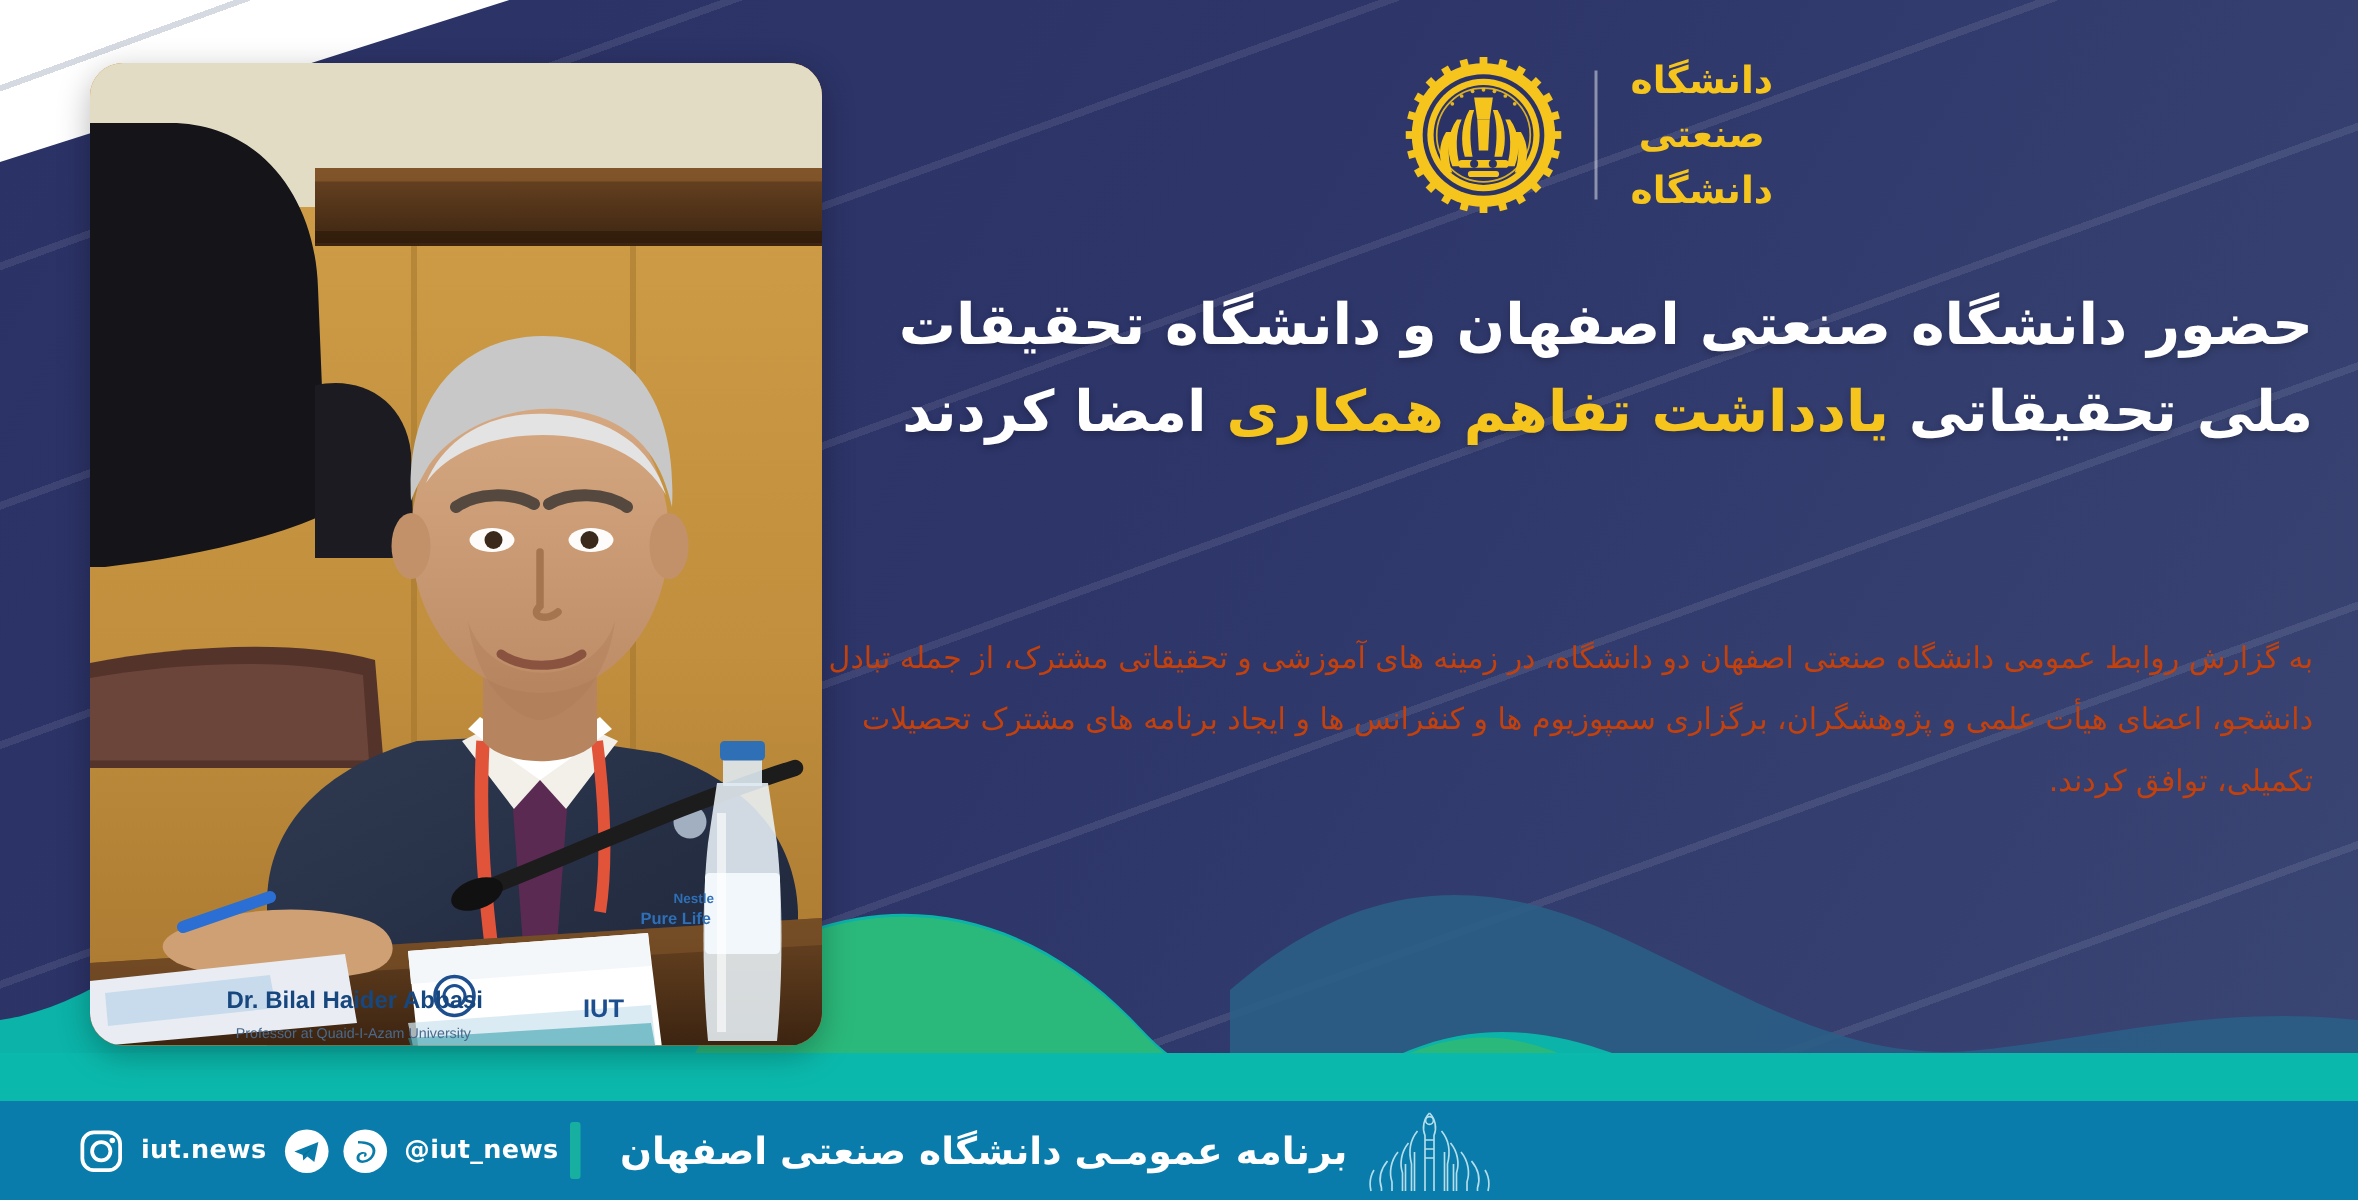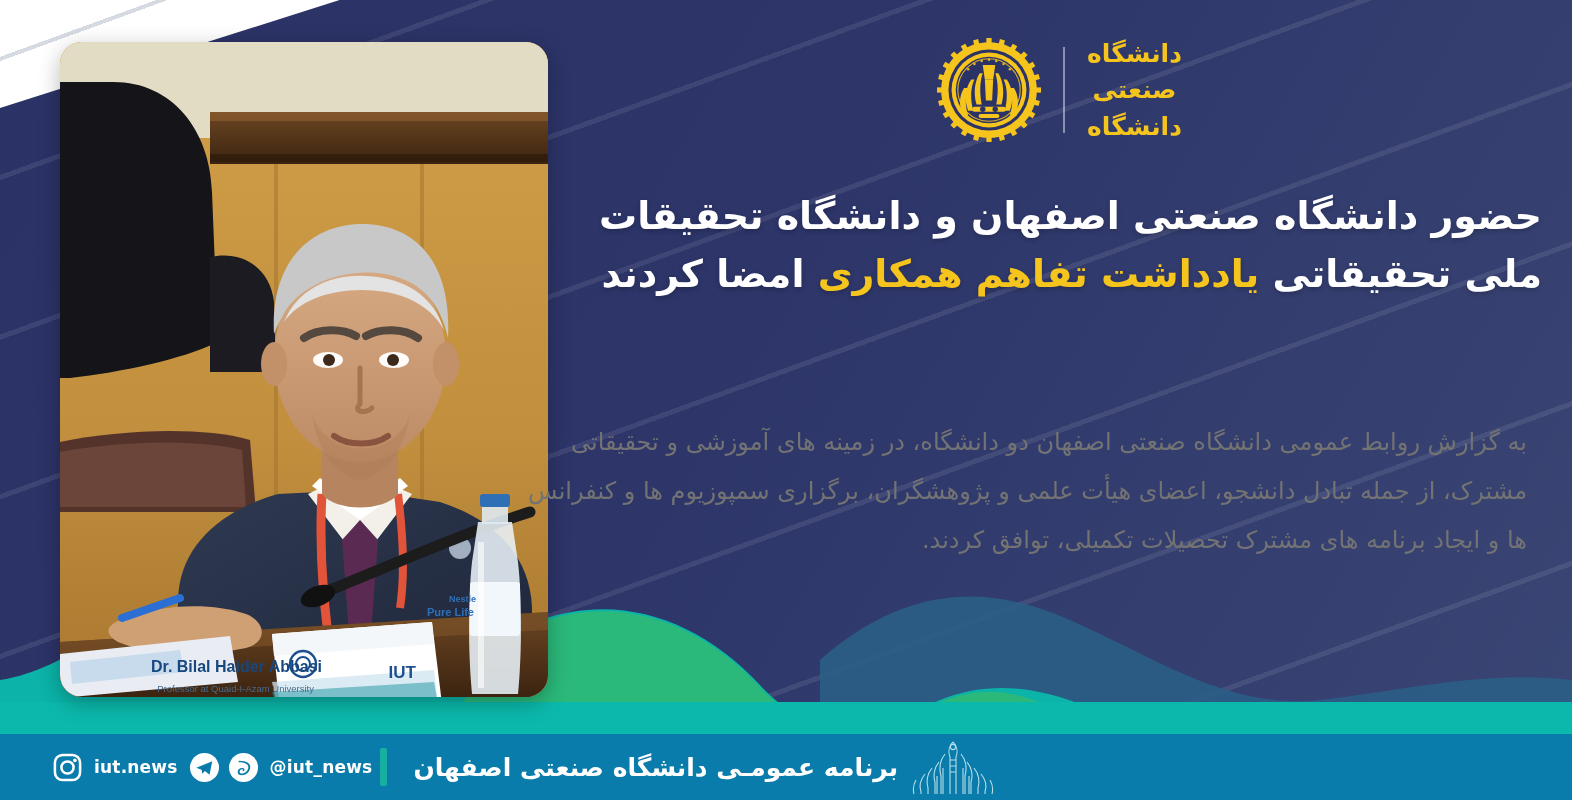--- a/index.html
+++ b/index.html
@@ -96,24 +96,24 @@
     font-size:38px; font-weight:bold;
     line-height:1.52;
     letter-spacing:-.5px;
     text-shadow:0 2px 5px rgba(0,0,0,.22);
   }
   .hl-accent{ color:#f6c51d; }
 
   
   .body-copy{
     position:absolute;
-    right:45px; top:418px; width:1010px;
+    right:30px; top:418px; width:1010px;
     text-align:right; direction:rtl;
-    color:#737373;
-    font-size:24px;
+    color:#c2410c;
+    font-size:20px;
     line-height:2.05;
   }
 
   
   .social{
     display:flex; align-items:center; gap:11px;
     margin-left:52px;
   }
   .social-handle{
     color:#ffffff; font-size:17px; font-weight:bold;

